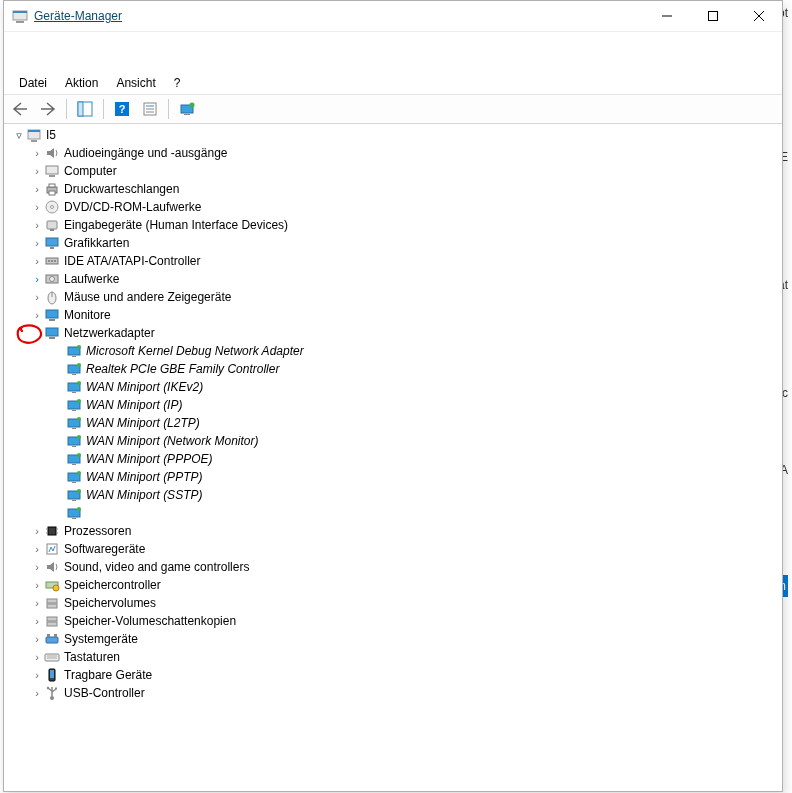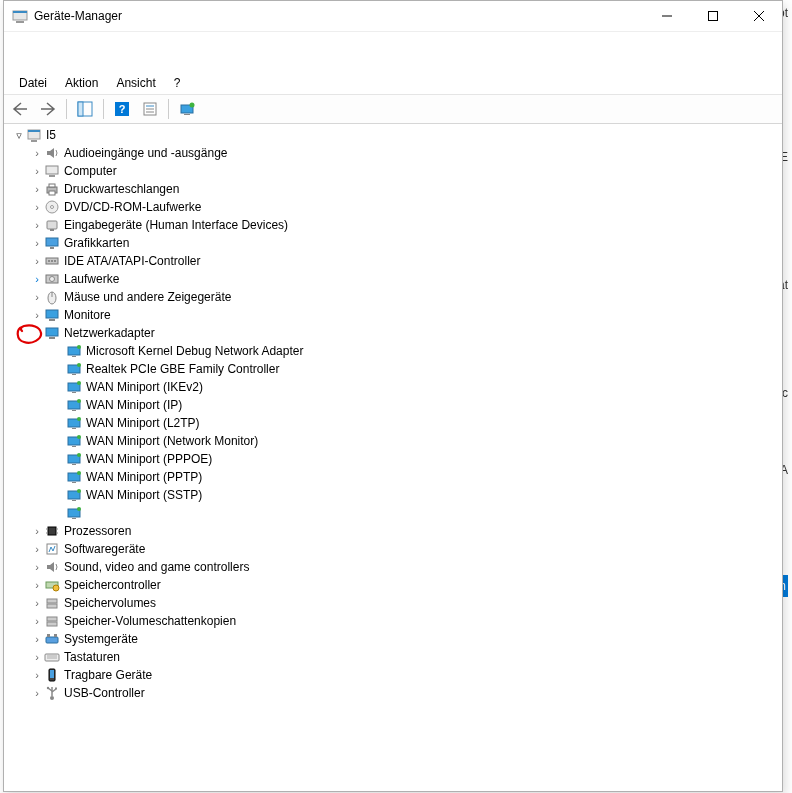--- a/index.html
+++ b/index.html
@@ -30,21 +30,22 @@
     display: flex;
     align-items: center;
     border-bottom: 1px solid #eee;
   }
   .titlebar .win-icon {
     width: 16px; height: 16px;
     margin: 0 6px 0 8px;
   }
   .titlebar .title {
     flex: 0 0 auto;
-    color: #000000;
+    color: #0c4a6e;
+    text-decoration: underline;
   }
   .titlebar .spacer { flex: 1; }
   .titlebar .ctrl {
     width: 46px;
     height: 30px;
     display: flex; align-items: center; justify-content: center;
     font-size: 14px;
     color: #333;
   }
   
@@ -109,21 +110,21 @@
   .chev.exp { transform: rotate(0deg); color: #404040; }
   .icon {
     width: 16px; height: 16px;
     margin-right: 4px;
     flex: 0 0 16px;
     display: inline-flex; align-items:center; justify-content:center;
   }
   .label { }
   .indent0 { padding-left: 4px; }
   .indent1 { padding-left: 22px; }
-  .indent2 { padding-left: 44px; }
+  .indent2 { padding-left: 44px; font-style: italic; }
   
   .annotation {
     position: absolute;
     left: 12px;
     top: 199px;
     width: 28px;
     height: 20px;
     pointer-events: none;
     z-index: 10;
   }

